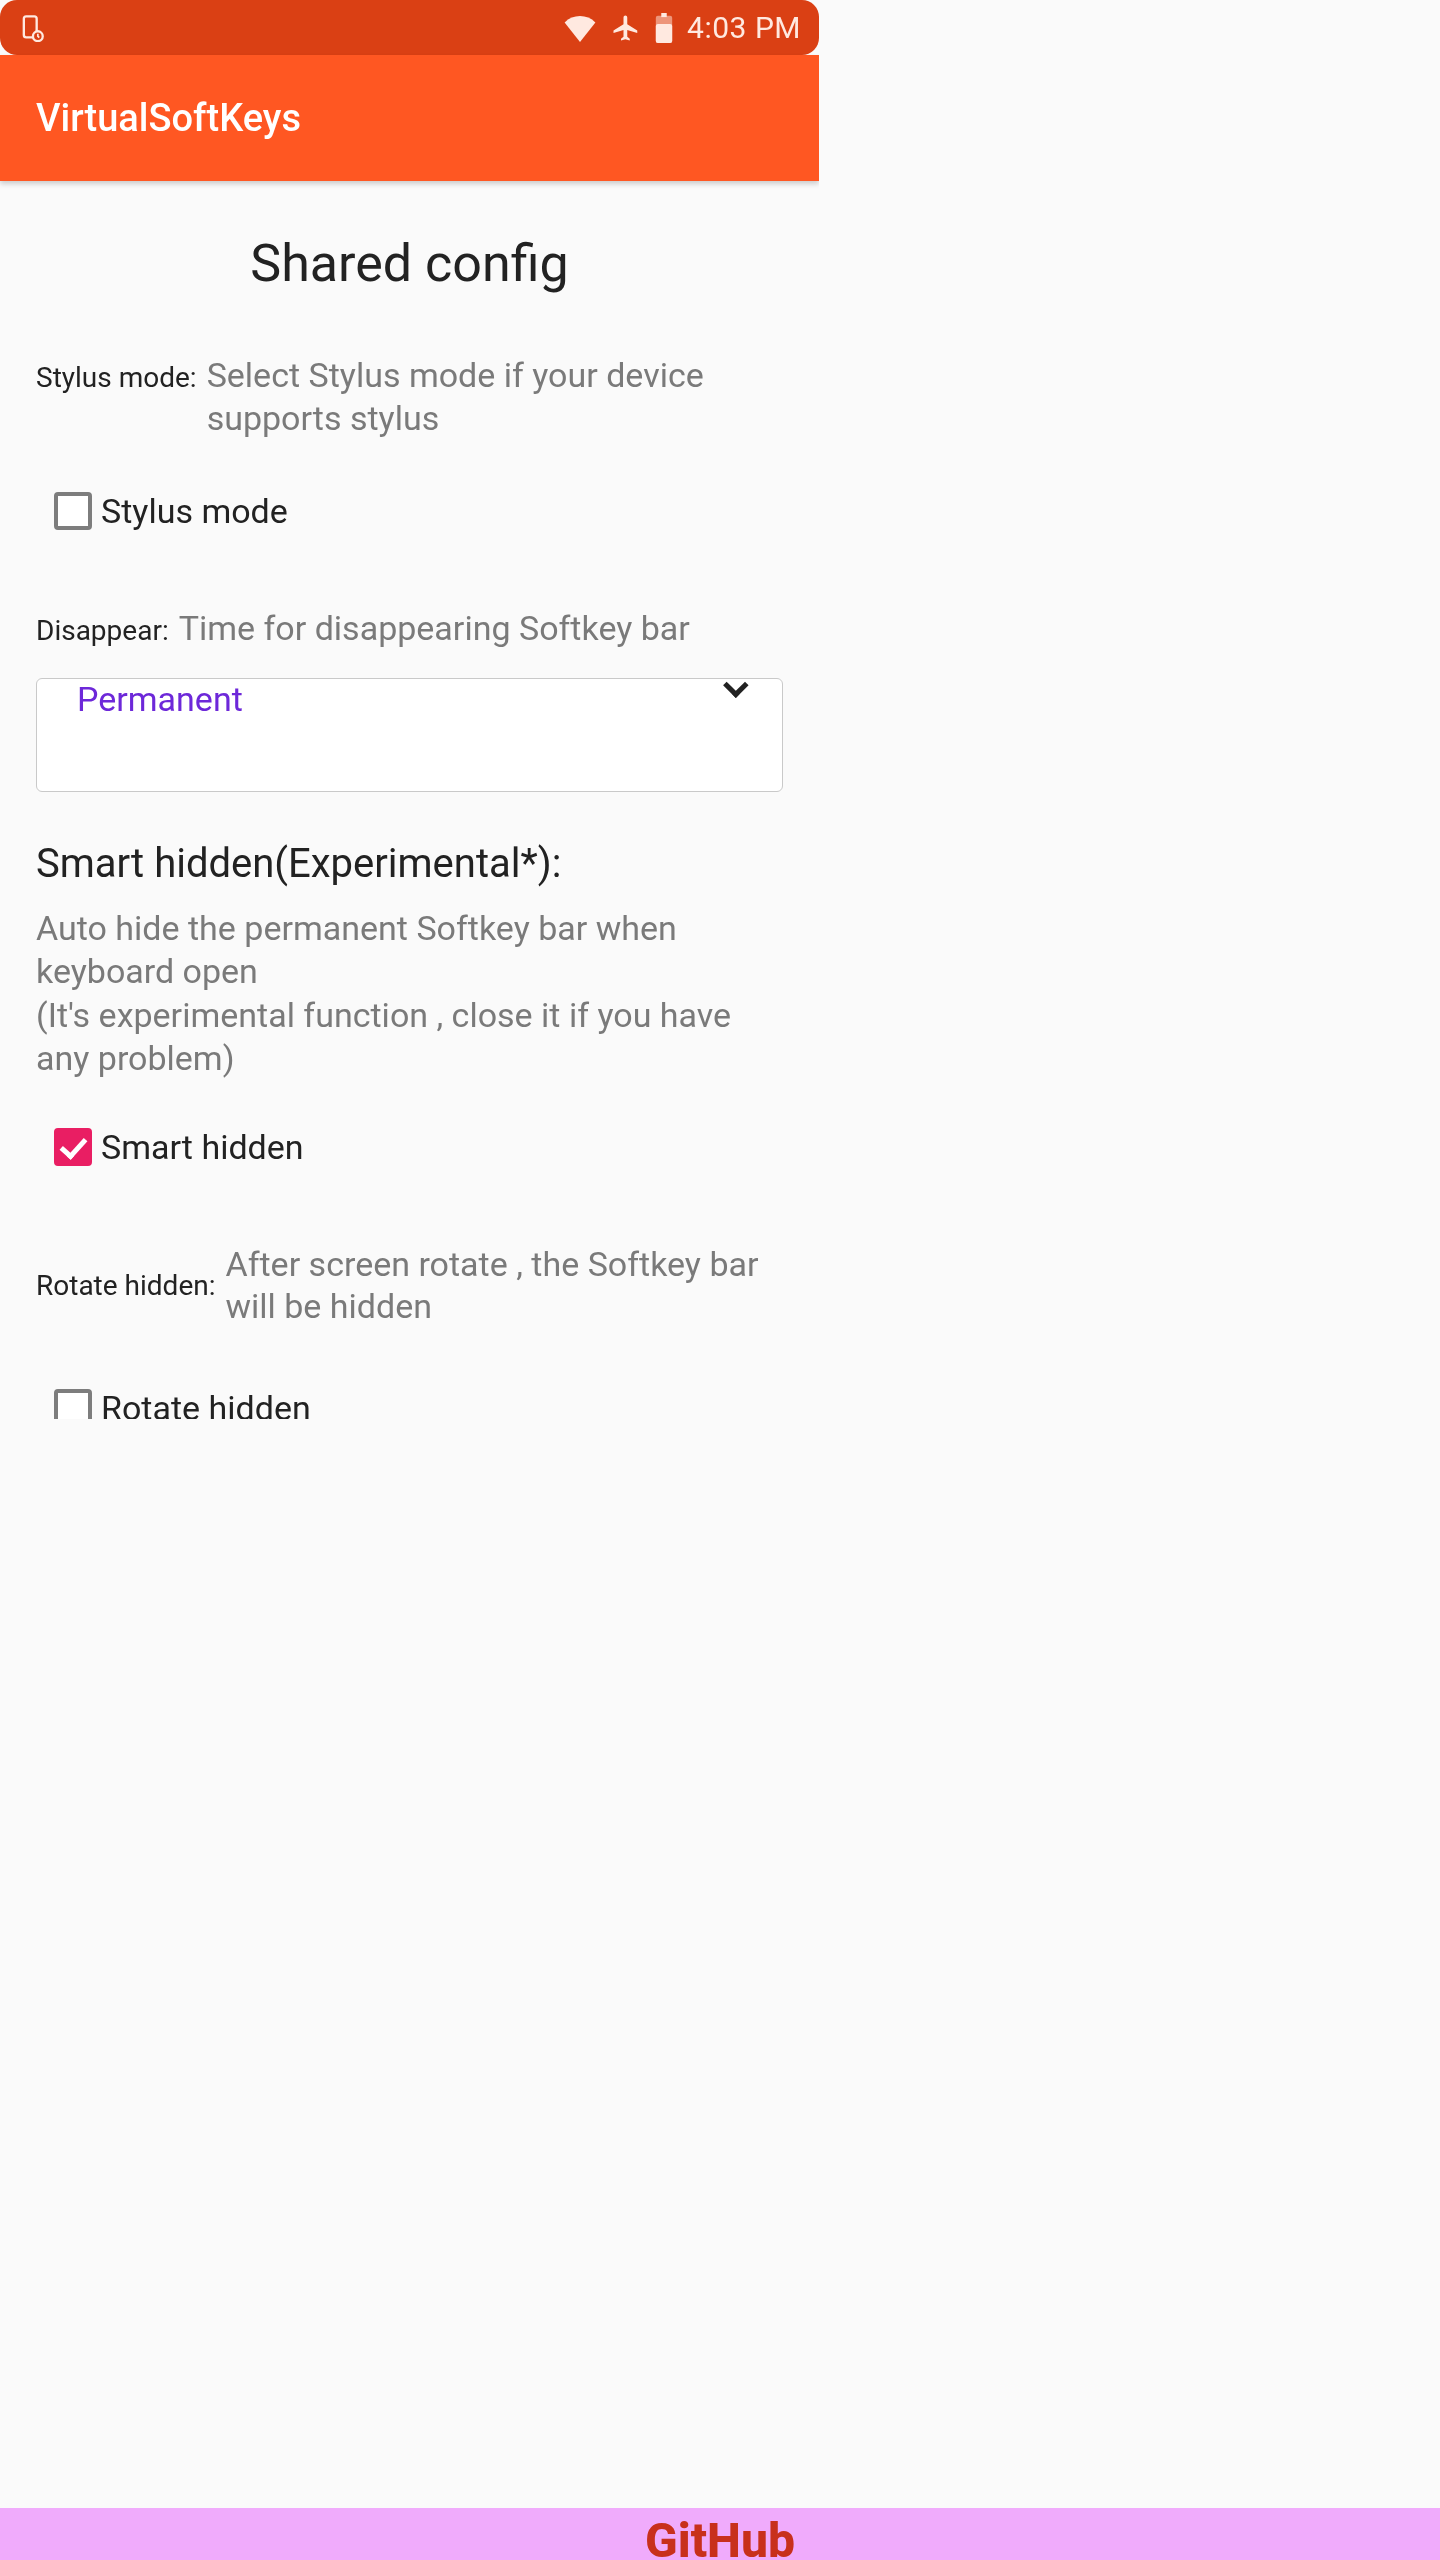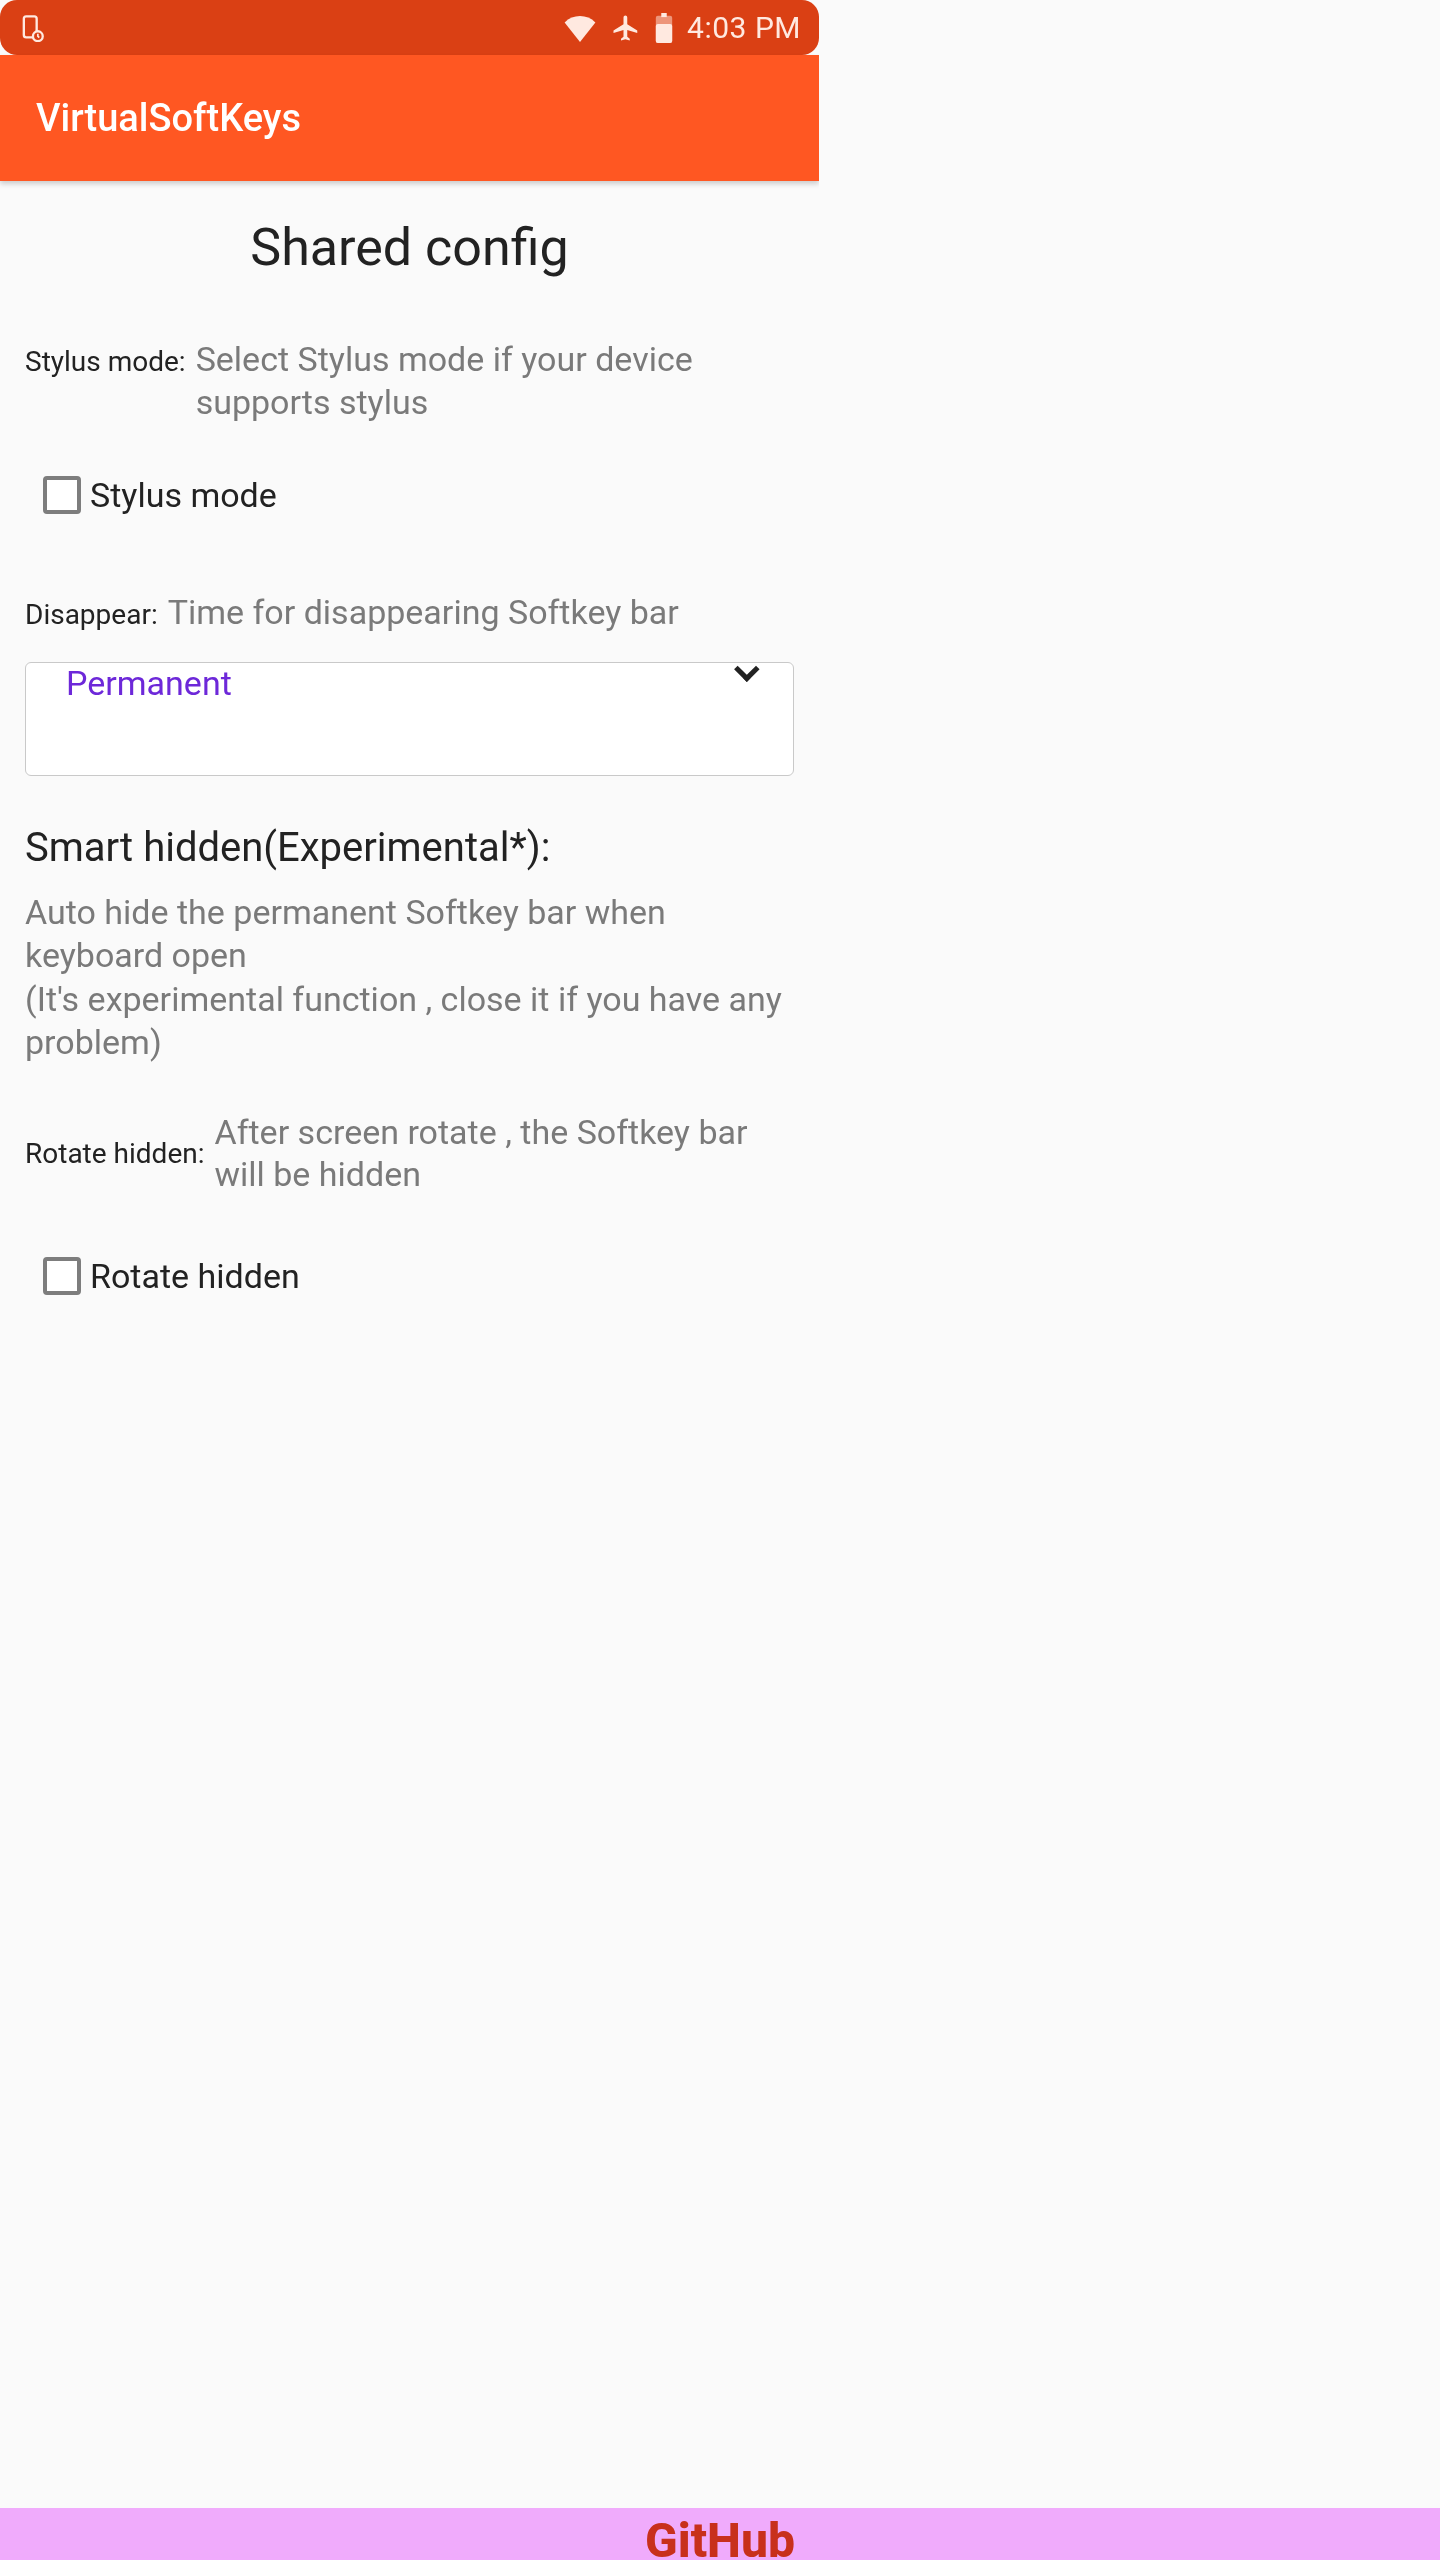--- a/index.html
+++ b/index.html
@@ -25,21 +25,21 @@
     background: #ff5722;
     display: flex;
     align-items: center;
     padding-left: 36px;
     box-shadow: 0 3px 5px rgba(0,0,0,0.18);
     position: relative;
     z-index: 2;
   }
   .action-title { color: #fff; font-size: 38px; font-weight: 500; }
   
-  .content { padding: 0 25px; height: calc(100% - 55px - 126px - 38px); overflow: hidden; background: #fafafa; }
+  .content { padding: 0 36px; height: calc(100% - 55px - 126px - 38px); overflow: hidden; background: #fafafa; margin-top: 16px; }
   
   .page-heading {
     text-align: center;
     font-size: 52px;
     font-weight: 400;
     color: #222;
     margin-top: 36px;
     margin-bottom: 60px;
   }
   
@@ -185,20 +185,24 @@
     <span class="desc">Time for disappearing Softkey bar</span>
   </div>
   <div class="select-box">
     <span>Permanent</span>
     <span class="chevron-down"></span>
   </div>
 
   <div class="smart-heading">Smart hidden(Experimental*):</div>
   <div class="smart-desc">Auto hide the permanent Softkey bar when keyboard open
 (It's experimental function , close it if you have any problem)</div>
+  <div class="check-row">
+    <span class="cbox checked"></span>
+    <span class="clabel">Smart hidden</span>
+  </div>
 
   <div class="rotate-block">
     <div class="row-label">
       <span class="lbl">Rotate hidden:</span>
       <span class="desc rotate-desc-clip">After screen rotate , the Softkey bar will be hidden</span>
     </div>
     <div class="check-row" style="margin-bottom:40px;">
       <span class="cbox"></span>
       <span class="clabel">Rotate hidden</span>
     </div>

